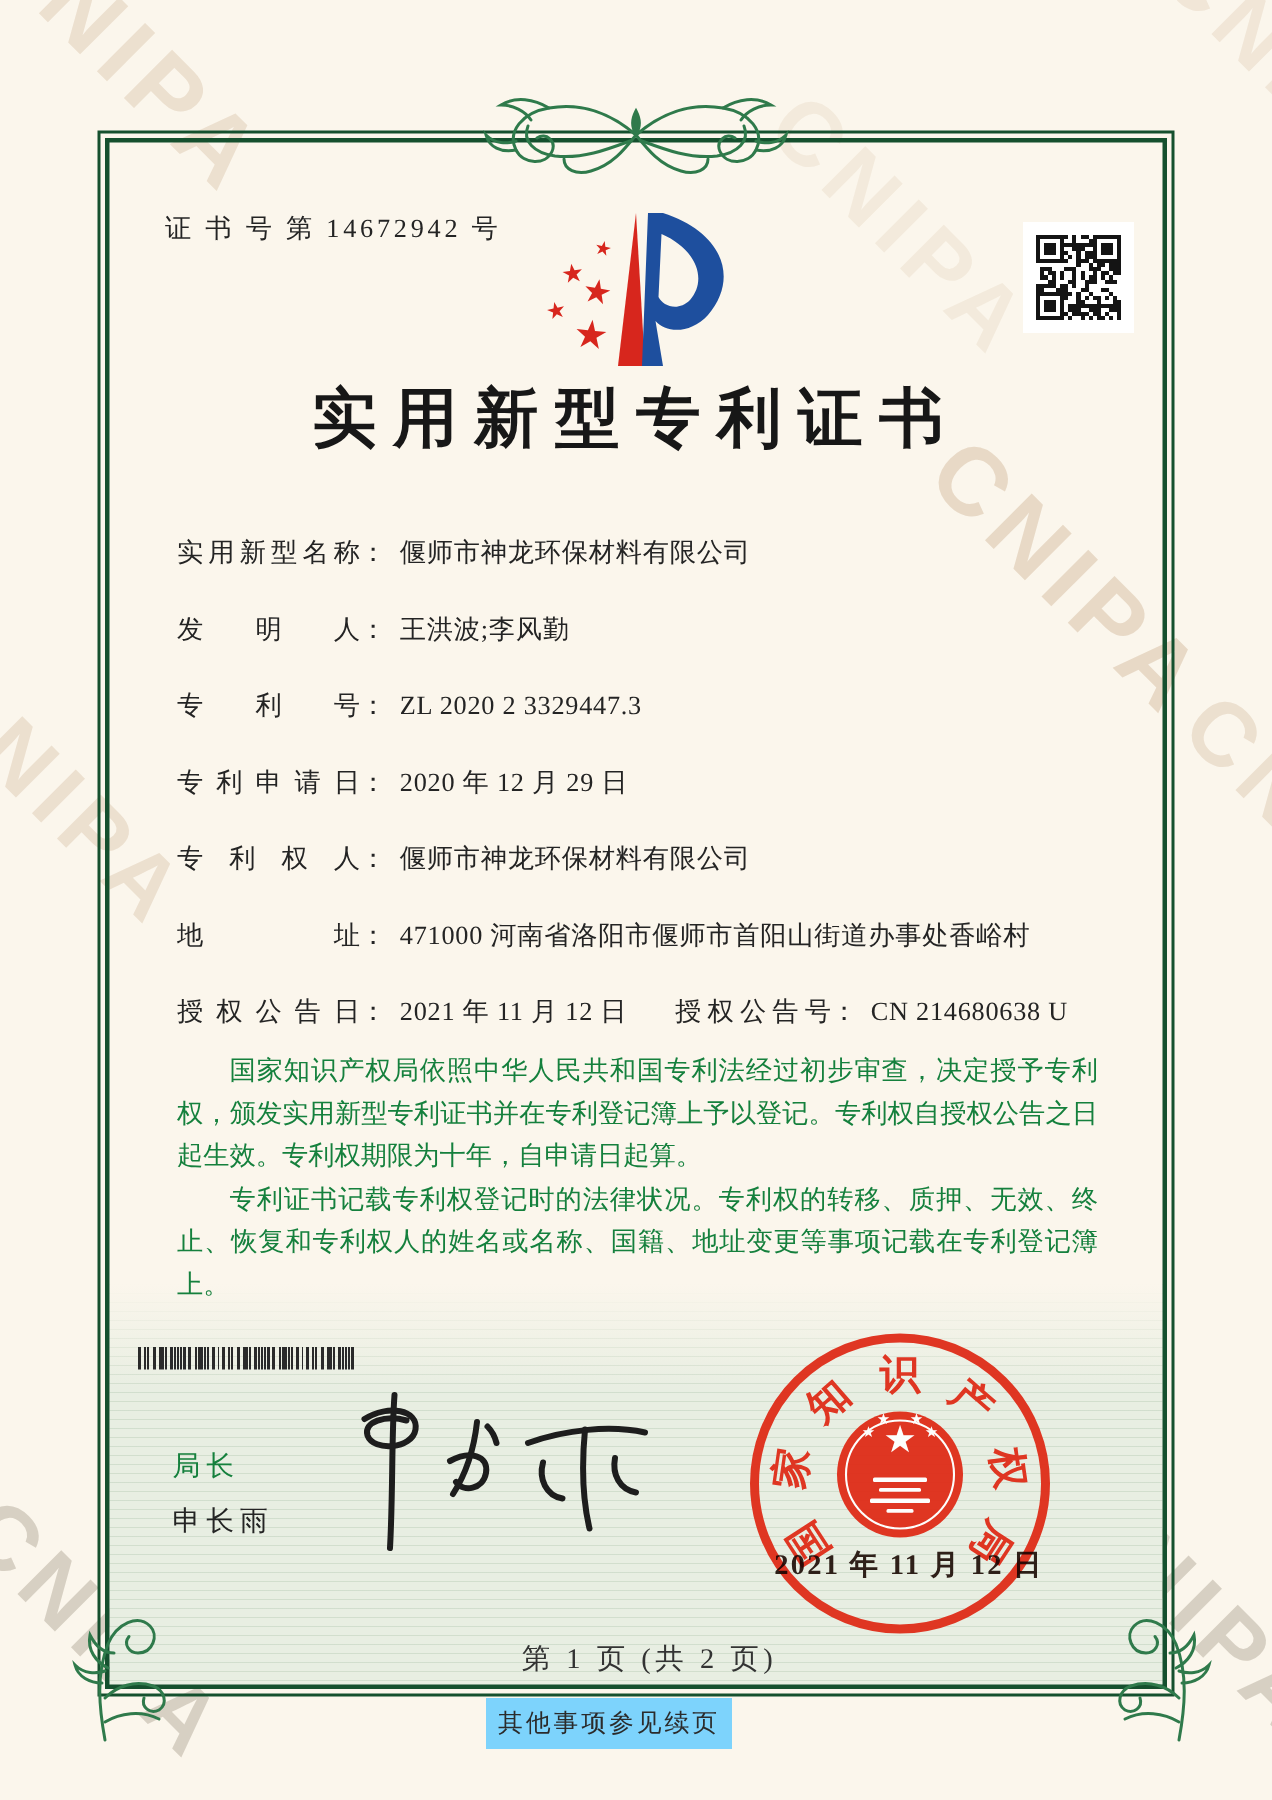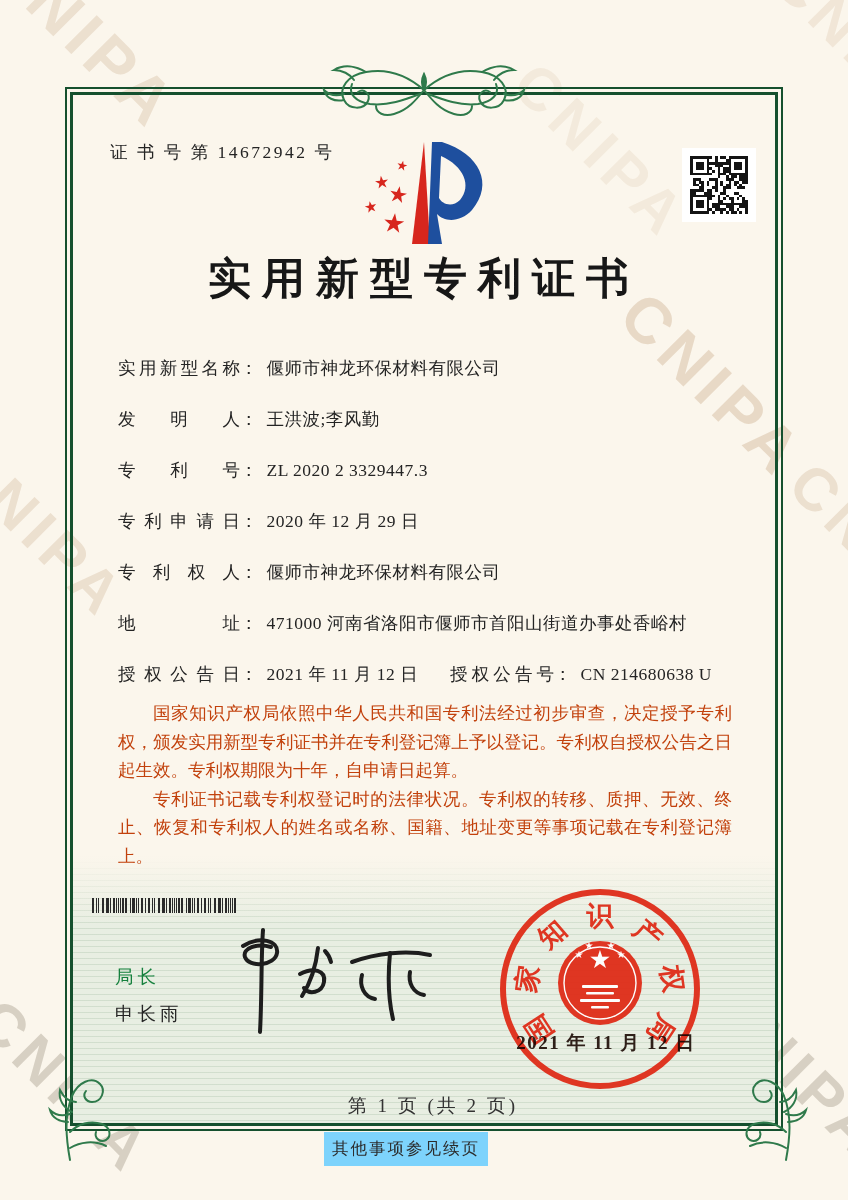--- a/index.html
+++ b/index.html
@@ -76,21 +76,21 @@
     display:inline-block;width:122px;
     text-align:justify;text-align-last:justify;
     color:#242424;
   }
   .fcolon{margin-right:9px;color:#242424;}
   .fvalue{color:#242424;letter-spacing:.5px;}
   .grant2{position:absolute;left:332px;top:0;display:flex;align-items:flex-start;}
   .grant2 .flabel{width:104px;}
   .body-text{
     position:absolute;z-index:5;left:118px;top:699px;width:614px;
-    font-size:17.5px;line-height:28.5px;text-align:justify;color:#c2410c;
+    font-size:17.5px;line-height:28.5px;text-align:justify;color:#15803d;
   }
   .body-text p{margin:0;text-indent:2em;}
   .barcode{position:absolute;z-index:5;left:92px;top:898px;}
   .director-label{position:absolute;z-index:5;left:115px;top:964px;font-size:18.5px;letter-spacing:4px;color:#15803d;}
   .director-name{position:absolute;z-index:5;left:115px;top:1001px;font-size:18.5px;letter-spacing:4px;color:#242424;}
   .signature{position:absolute;z-index:6;left:225px;top:922px;}
   .seal{position:absolute;z-index:6;left:494px;top:883px;opacity:.94;}
   .seal-date{
     position:absolute;z-index:7;left:505px;top:1030px;width:202px;
     text-align:center;font-size:19px;font-weight:bold;letter-spacing:1.5px;

